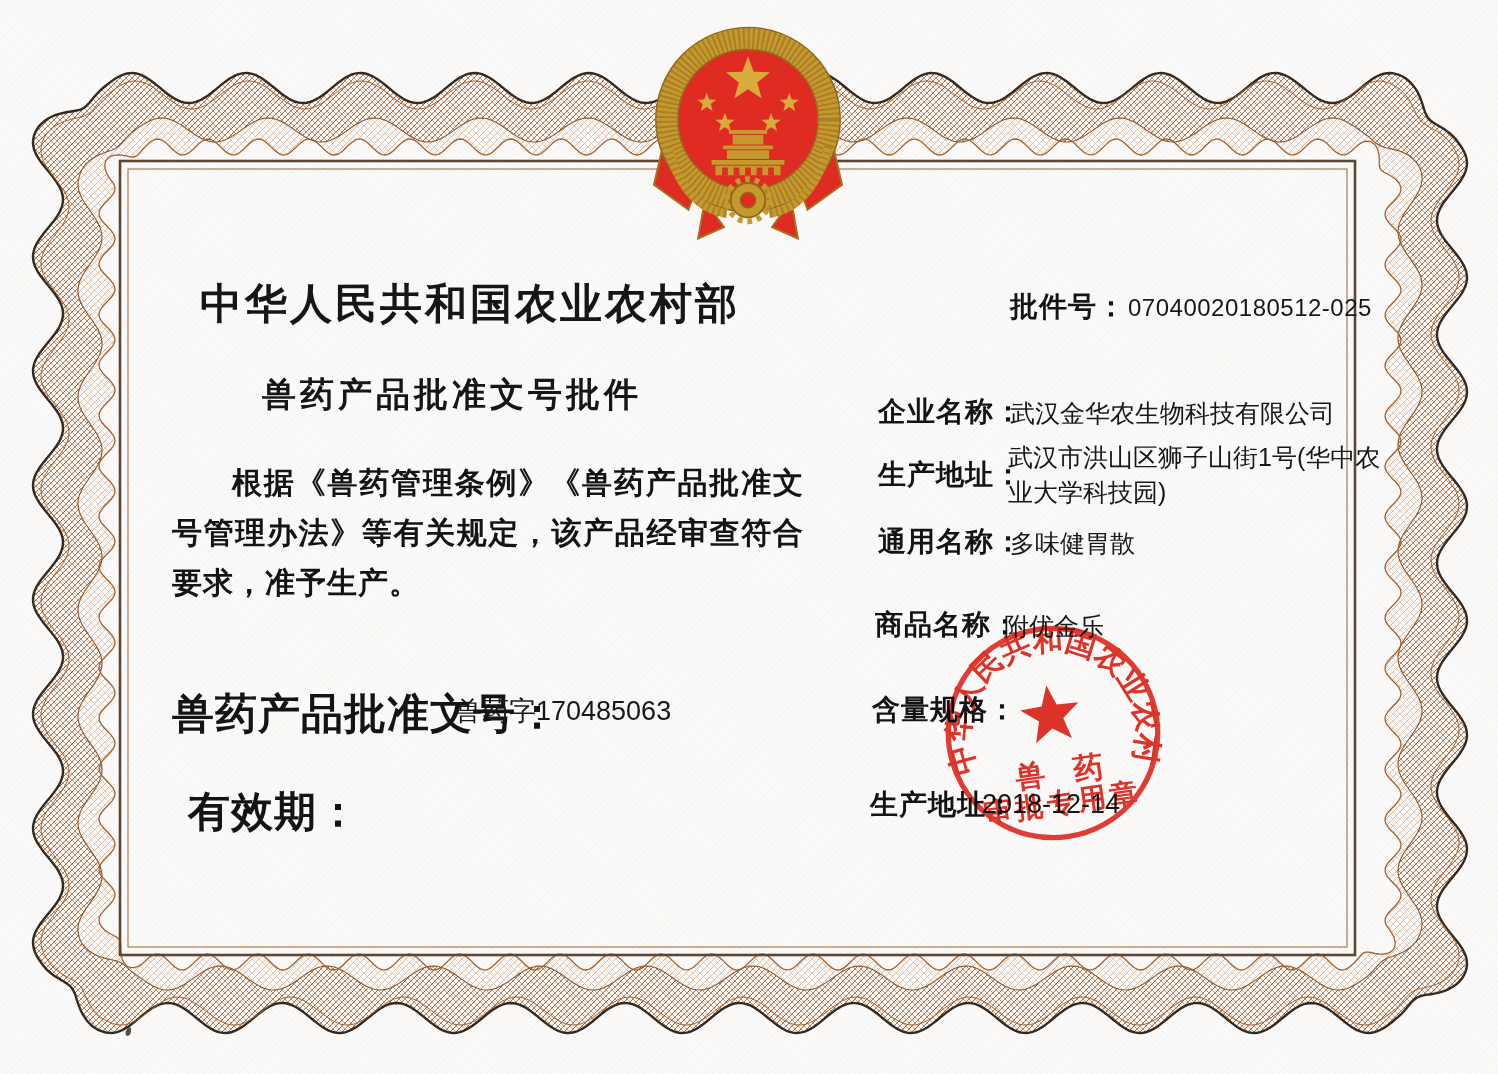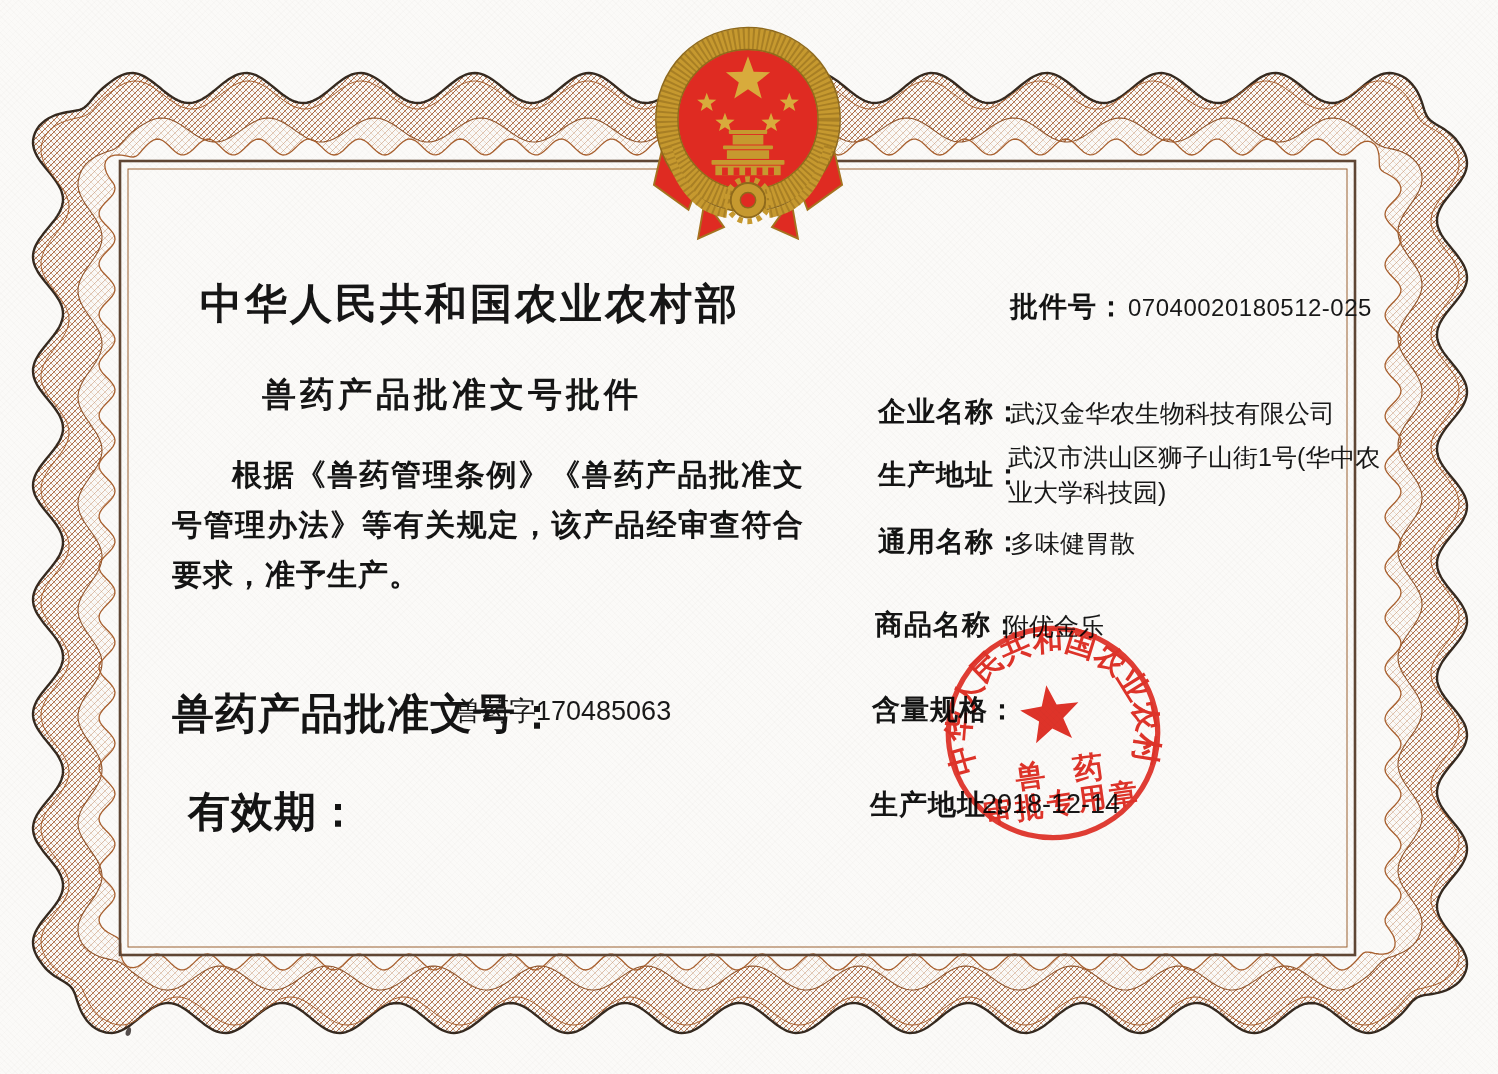--- a/index.html
+++ b/index.html
@@ -13,21 +13,21 @@
   }
   svg.border-art{position:absolute;left:0;top:0;width:1498px;height:1074px;}
   .abs{position:absolute;}
   .title{font-family:"Liberation Serif", serif;font-weight:700;font-size:42px;letter-spacing:3px;color:#161616;}
   .subtitle{font-family:"Liberation Serif", serif;font-weight:700;font-size:34px;letter-spacing:4px;color:#161616;}
   .lbl{font-weight:700;font-size:28px;letter-spacing:1px;color:#141414;}
   .lbl-lg{font-weight:700;font-size:42px;letter-spacing:1px;color:#141414;}
   .val{font-weight:500;font-size:25px;color:#181818;}
   .val-sm{font-weight:500;font-size:24px;color:#181818;letter-spacing:0.5px;}
   .statement{font-weight:700;font-size:30px;line-height:50px;letter-spacing:1px;
-    text-indent:2em;text-align:justify;color:#141414;}
+    text-indent:2em;text-align:justify;color:#141414;margin-top:8px;}
   .emblem{position:absolute;left:652px;top:12px;width:192px;height:242px;}
   .seal{position:absolute;left:940px;top:620px;width:226px;height:226px;
     mix-blend-mode:multiply;opacity:0.93;}
   .speck{position:absolute;left:126px;top:1027px;width:5px;height:9px;background:#2a2220;
     border-radius:50% 50% 50% 50%/60% 60% 40% 40%;transform:rotate(18deg);opacity:.8;}
 </style>
 </head>
 <body>
 
 <div class="page">

